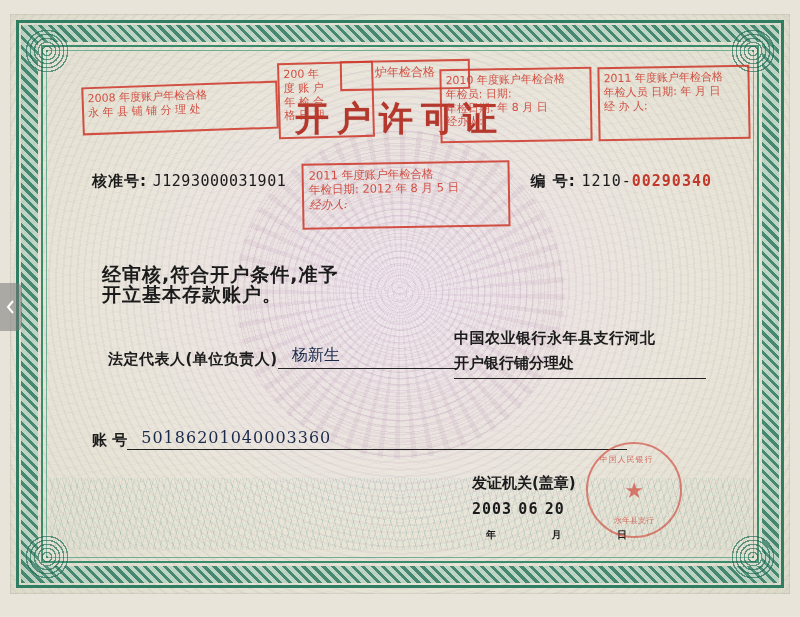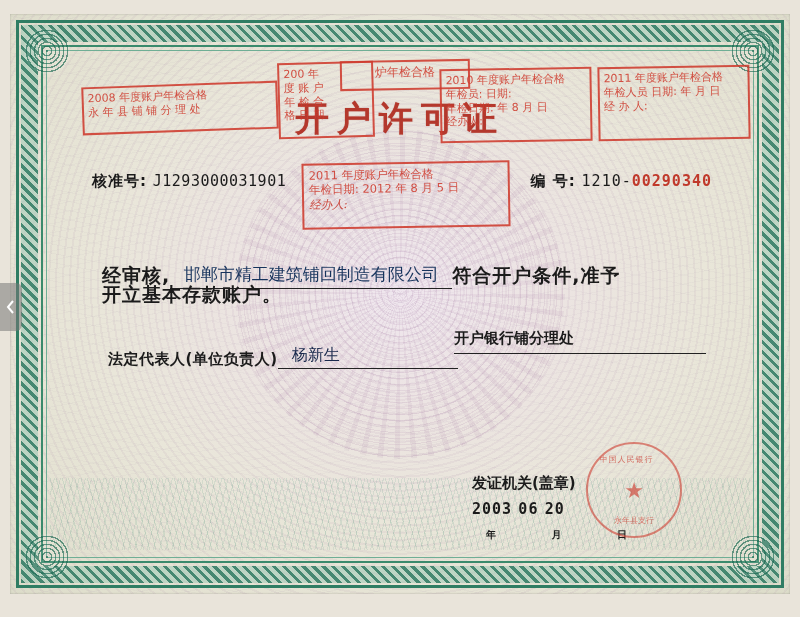--- a/index.html
+++ b/index.html
@@ -453,33 +453,37 @@
         <span class="label">核准号:</span>
         <span class="value">J1293000031901</span>
       </div>
 
       <div class="row-number">
         <span class="label">编 号:</span>
         <span class="prefix">1210-</span><span class="serial">00290340</span>
       </div>
 
       <div class="para1">
-        <span>经审核,</span><span class="blank"><span class="hand">邯郸市精工建筑铺回制造有限公司</span></span><span>符合开户条件,准予</span>
+        <span>经审核,</span><span>符合开户条件,准予</span>
       </div>
 
       <div class="para2">开立基本存款账户。</div>
 
       <div class="rep-row">
         <span class="rep-label">法定代表人(单位负责人)</span><span class="rep-blank"><span class="rep-hand">杨新生</span></span>
       </div>
 
       <div class="bank-block">
+        <div class="bank-name">中国农业银行永年县支行河北</div>
         <div class="bank-label-row">开户银行铺分理处</div>
       </div>
 
+      <div class="account-row">
+        <span>账 号</span><span class="acct-blank"><span class="acct-hand">50186201040003360</span></span>
+      </div>
 
       <div class="issuer-block">
         <div>发证机关(盖章)</div>
         <div class="issuer-date">
           <span class="num">2003</span>
           <span class="num">06</span>
           <span class="num">20</span>
         </div>
         <div class="issuer-date-row2">年 月 日</div>
       </div>

